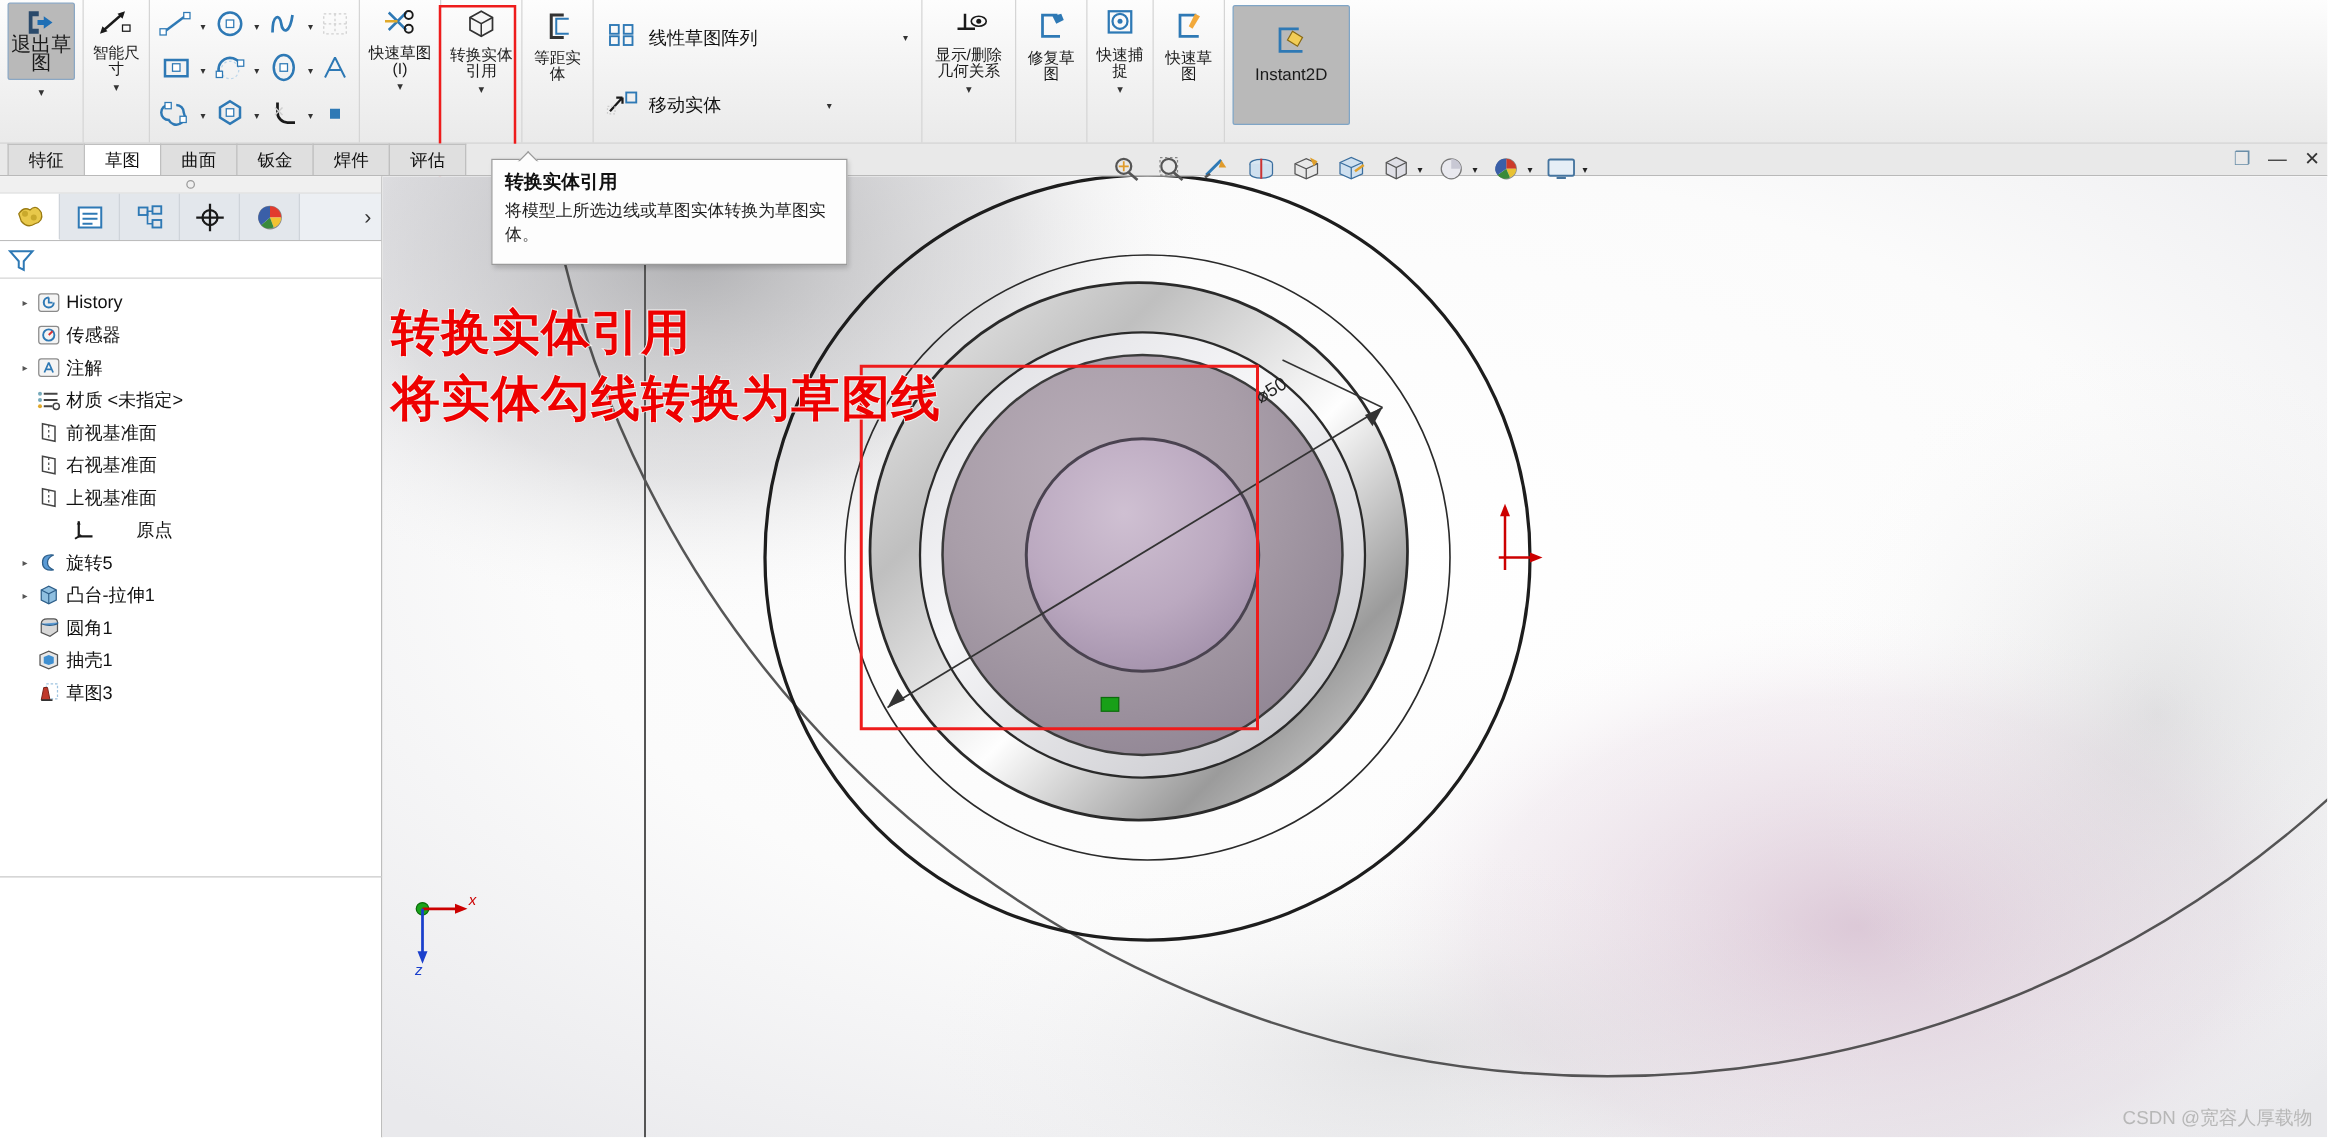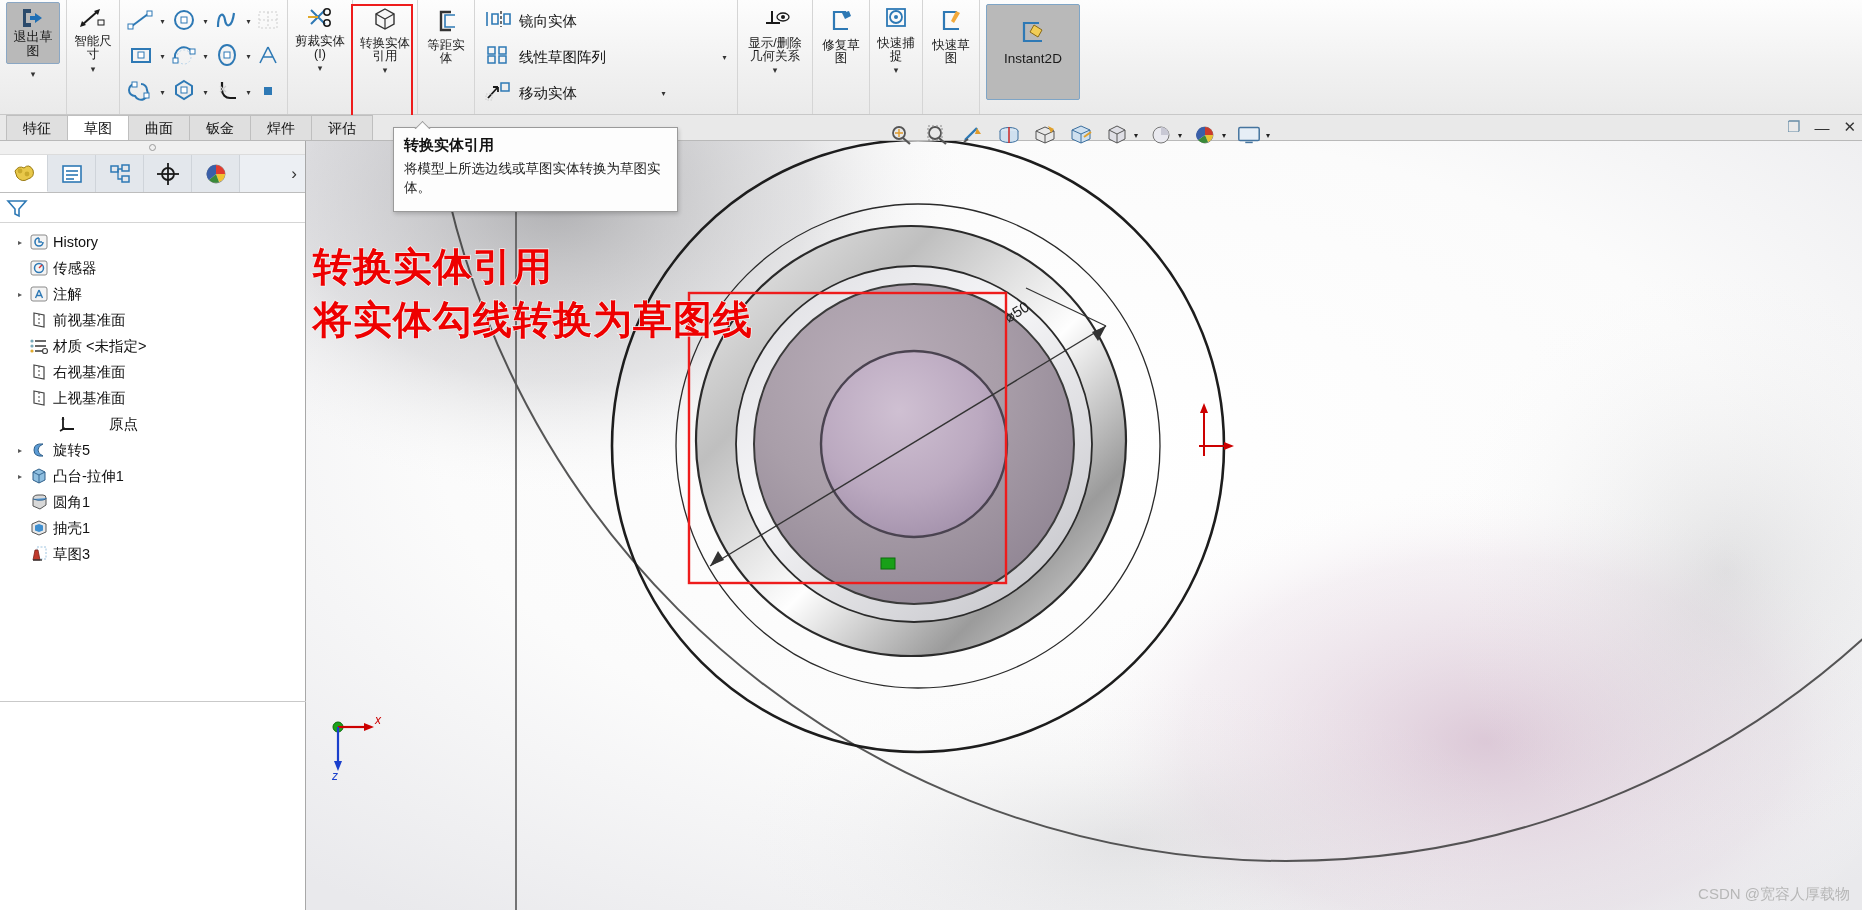--- a/index.html
+++ b/index.html
@@ -138,21 +138,21 @@
 
 <div id="ribbon">
 
   <div class="rgroup">
     <div class="rbtn" style="padding-top:2px;">
       <div class="ico sel-big" style="width:54px;height:62px;display:flex;flex-direction:column;align-items:center;padding-top:4px;">
         <svg width="26" height="22" viewBox="0 0 26 22">
           <path d="M3 2 h8 v4 h-5 v10 h5 v4 h-8 z" fill="#2b4a6b"></path>
           <path d="M22 11 l-7 -5 v3 h-5 v4 h5 v3 z" fill="#1f6fb5"></path>
         </svg>
-        <div class="lbl" style="width:50px;font-size:13px;line-height:14px;">退出草图</div>
+        <div class="lbl" style="width:50px;font-size:16px;line-height:14px;">退出草图</div>
       </div>
       <div class="caret" style="margin-top:6px;">▾</div>
     </div>
   </div>
 
   <div class="rgroup">
     <div class="rbtn" style="padding-top:6px;">
       <div class="ico">
         <svg width="30" height="24" viewBox="0 0 30 24">
           <path d="M4 19 L20 5" stroke="#1a1a1a" stroke-width="2" fill="none"></path>
@@ -263,21 +263,21 @@
   <div class="rgroup">
     <div class="rbtn wide" style="padding-top:6px;">
       <div class="ico">
         <svg width="30" height="24" viewBox="0 0 30 24">
           <path d="M6 4 L20 18 M20 4 L6 18" stroke="#2e79b5" stroke-width="2" fill="none"></path>
           <circle cx="22" cy="6" r="3.2" fill="none" stroke="#1a1a1a" stroke-width="1.5"></circle>
           <circle cx="22" cy="17" r="3.2" fill="none" stroke="#1a1a1a" stroke-width="1.5"></circle>
           <path d="M3 11 h10" stroke="#e0a92b" stroke-width="2"></path>
         </svg>
       </div>
-      <div class="lbl" style="width:52px;">剪裁实体(I)</div>
+      <div class="lbl" style="width:52px;">快速草图(I)</div>
       <div class="caret" style="margin-top:3px;">▾</div>
     </div>
   </div>
 
   <div class="rgroup" style="position:relative;">
     <div class="rbtn wide" style="padding-top:6px;">
       <div class="ico">
         <svg width="30" height="26" viewBox="0 0 30 26">
           <polygon points="15,3 24,8 24,18 15,23 6,18 6,8" fill="#f6f6f6" stroke="#333" stroke-width="1.4"></polygon>
           <path d="M6 8 L15 13 L24 8 M15 13 L15 23" stroke="#333" stroke-width="1.2" fill="none"></path>
@@ -296,29 +296,20 @@
           <path d="M20 4 L10 4 L10 22 L20 22" stroke="#333" stroke-width="2.4" fill="none"></path>
           <path d="M24 7 L14 7 L14 19 L24 19" stroke="#2e79b5" stroke-width="1.6" fill="none"></path>
         </svg>
       </div>
       <div class="lbl" style="width:44px;">等距实体</div>
     </div>
   </div>
 
   <div class="rgroup" style="padding:0 8px;">
     <div class="iconcol" style="gap:2px;">
-      <div class="iconrow">
-        <span>
-          <svg width="30" height="22" viewBox="0 0 30 22">
-              <path d="M4 4 v14 M9 6 h6 v10 h-6 z M21 6 h6 v10 h-6 z" stroke="#2e79b5" stroke-width="1.6" fill="none"></path>
-              <path d="M18 3 v16" stroke="#333" stroke-width="1.4" stroke-dasharray="3 2"></path>
-            </svg>
-        </span>
-        <span style="font-size:14.5px;color:#111;padding-left:4px;">镜向实体</span>
-      </div>
       <div class="iconrow">
         <span>
           <svg width="30" height="22" viewBox="0 0 30 22">
               <rect x="5" y="3" width="7" height="7" fill="none" stroke="#2e79b5" stroke-width="1.5"></rect>
               <rect x="5" y="12" width="7" height="7" fill="none" stroke="#2e79b5" stroke-width="1.5"></rect>
               <rect x="16" y="3" width="7" height="7" fill="none" stroke="#2e79b5" stroke-width="1.5"></rect>
               <rect x="16" y="12" width="7" height="7" fill="none" stroke="#2e79b5" stroke-width="1.5"></rect>
             </svg>
         </span>
         <span style="font-size:14.5px;color:#111;padding-left:4px;">线性草图阵列</span>
@@ -501,41 +492,41 @@
             <path d="M10 5 L6.5 13 M10 5 L13.5 13 M8 10.5 H12" stroke="#2e79b5" stroke-width="1.4" fill="none"></path>
           </svg>
       </span>
       <span class="tlabel">注解</span>
     </div>
 
     <div class="trow" style="padding-left:8px;">
       <span class="twist"></span>
       <span class="tico">
         <svg width="20" height="18" viewBox="0 0 20 18">
-            <path d="M5 2 L15 4 L15 16 L5 14 z" fill="#fff" stroke="#444" stroke-width="1.2"></path>
-            <line x1="10" y1="3" x2="10" y2="15" stroke="#444" stroke-dasharray="2 2"></line>
-          </svg>
-      </span>
-      <span class="tlabel">前视基准面</span>
-    </div>
-
-    <div class="trow" style="padding-left:8px;">
-      <span class="twist"></span>
-      <span class="tico">
-        <svg width="20" height="18" viewBox="0 0 20 18">
             <circle cx="3" cy="4" r="1.6" fill="#7ab"></circle>
             <circle cx="3" cy="9" r="1.6" fill="#7ab"></circle>
             <circle cx="3" cy="14" r="1.6" fill="#e0a92b"></circle>
             <line x1="6" y1="4" x2="17" y2="4" stroke="#444" stroke-width="1.6"></line>
             <line x1="6" y1="9" x2="17" y2="9" stroke="#444" stroke-width="1.6"></line>
             <line x1="6" y1="14" x2="13" y2="14" stroke="#444" stroke-width="1.6"></line>
             <circle cx="16" cy="14" r="2.5" fill="none" stroke="#444" stroke-width="1.2"></circle>
           </svg>
       </span>
       <span class="tlabel">材质 &lt;未指定&gt;</span>
+    </div>
+
+    <div class="trow" style="padding-left:8px;">
+      <span class="twist"></span>
+      <span class="tico">
+        <svg width="20" height="18" viewBox="0 0 20 18">
+            <path d="M5 2 L15 4 L15 16 L5 14 z" fill="#fff" stroke="#444" stroke-width="1.2"></path>
+            <line x1="10" y1="3" x2="10" y2="15" stroke="#444" stroke-dasharray="2 2"></line>
+          </svg>
+      </span>
+      <span class="tlabel">前视基准面</span>
     </div>
 
     <div class="trow" style="padding-left:8px;">
       <span class="twist"></span>
       <span class="tico">
         <svg width="20" height="18" viewBox="0 0 20 18">
             <path d="M5 2 L15 4 L15 16 L5 14 z" fill="#fff" stroke="#444" stroke-width="1.2"></path>
             <line x1="10" y1="3" x2="10" y2="15" stroke="#444" stroke-dasharray="2 2"></line>
           </svg>
       </span>

